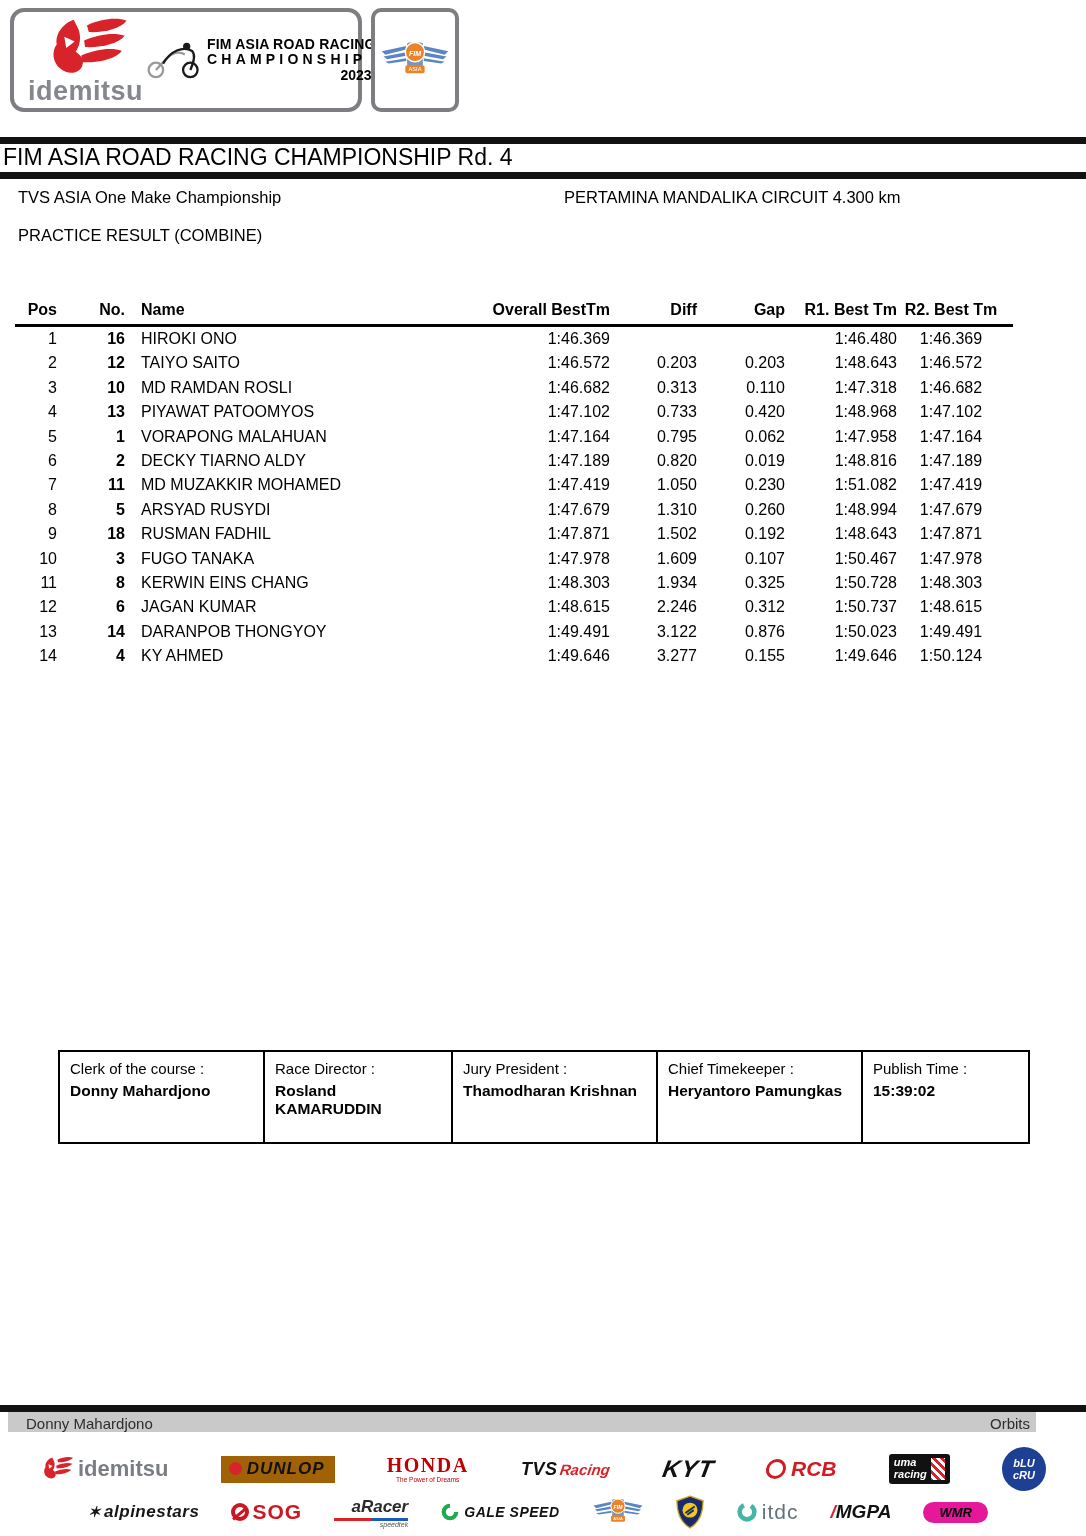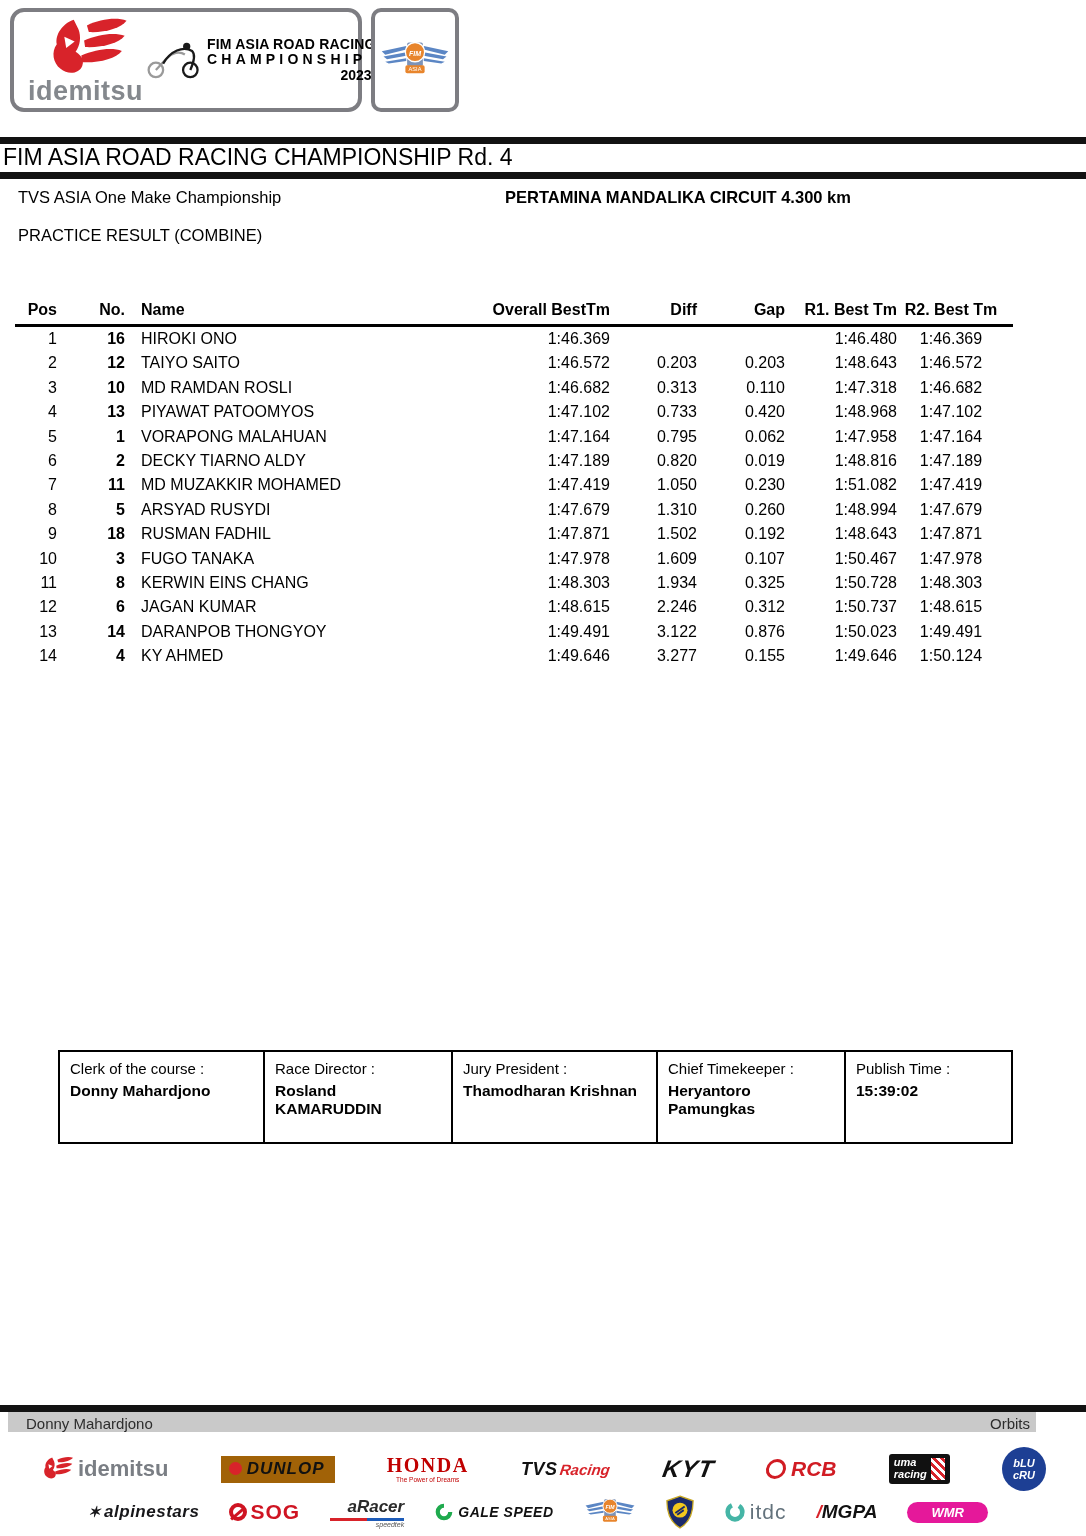--- a/index.html
+++ b/index.html
@@ -28,21 +28,21 @@
   .arrc-l1 { font-size:14px; font-weight:bold; letter-spacing:0.2px; white-space:nowrap; }
   .arrc-l2 { font-size:14px; font-weight:bold; letter-spacing:4.2px; white-space:nowrap; }
   .arrc-yr { font-size:14px; font-weight:bold; text-align:right; padding-right:4px; }
 
   
   .band-bar { position:absolute; left:0; width:1086px; height:7px; background:#121212; }
   .bar-top { top:137px; } .bar-bottom { top:172px; }
   .doc-title { position:absolute; left:3px; top:144px; font-size:23px; white-space:nowrap; }
 
   .event-left  { position:absolute; left:18px;  top:188px; font-size:16.5px; }
-  .event-right { position:absolute; left:505px; top:188px; font-size:16.5px;font-weight:bold; }
+  .event-right { position:absolute; left:564px; top:188px; font-size:16.5px; }
   .session-line{ position:absolute; left:18px;  top:226px; font-size:16.5px; }
 
   
   .results { position:absolute; left:15px; top:301px; width:998px; border-collapse:collapse; table-layout:fixed; }
   .results th { font-size:16px; font-weight:bold; border-bottom:3px solid #000; padding:0 0 5px 0; white-space:nowrap; }
   .results td { font-size:16px; padding:3px 0; line-height:18.4px; white-space:nowrap; }
   .al-r { text-align:right; }
   .al-l { text-align:left; }
   .name-col { padding-left:16px !important; }
   .no-col { font-weight:bold; }
@@ -98,21 +98,21 @@
   .sp-aracer { display:flex; flex-direction:column; align-items:flex-end; }
   .sp-aracer .atext { font-weight:900; font-style:italic; font-size:17px; color:#2b2b2b; }
   .sp-aracer .abar { width:74px; height:3px; background:linear-gradient(90deg,#d8232a 50%,#1d5bb8 50%); margin-top:1px; }
   .sp-aracer .asub { font-size:7px; color:#555; font-style:italic; }
   .sp-gale { display:flex; align-items:center; }
   .sp-gale .gtext { font-weight:900; font-style:italic; font-size:14px; color:#111; margin-left:4px; letter-spacing:0.5px; }
   .sp-itdc { display:flex; align-items:center; }
   .sp-itdc .ittext { font-size:21px; color:#63727c; margin-left:4px; letter-spacing:1px; }
   .sp-mgpa { font-weight:900; font-style:italic; font-size:19px; color:#111; position:relative; }
   .sp-mgpa .mslash { color:#d8232a; }
-  .sp-wmr { background:#e5189a; border-radius:12px; padding:3px 24px; color:#ffffff; font-weight:900; font-style:italic; font-size:13px; }
+  .sp-wmr { background:#e5189a; border-radius:12px; padding:3px 16px; color:#000000; font-weight:900; font-style:italic; font-size:13px; }
 </style>
 </head>
 <body>
 
 <div class="page">
 
   <div class="logo-box">
     <div class="idemitsu-block">
       <svg width="104" height="66" viewBox="0 0 90 70">
         <g fill="#d8232a">
@@ -344,21 +344,21 @@
       <div class="off-name">Donny Mahardjono</div>
     </div>
     <div class="off-cell" style="width:190px">
       <div class="off-label">Race Director :</div>
       <div class="off-name">Rosland KAMARUDDIN</div>
     </div>
     <div class="off-cell" style="width:207px">
       <div class="off-label">Jury President :</div>
       <div class="off-name">Thamodharan Krishnan</div>
     </div>
-    <div class="off-cell" style="width:190px">
+    <div class="off-cell" style="width:207px">
       <div class="off-label">Chief Timekeeper :</div>
       <div class="off-name">Heryantoro Pamungkas</div>
     </div>
     <div class="off-cell" style="width:169px">
       <div class="off-label">Publish Time :</div>
       <div class="off-name">15:39:02</div>
     </div>
   </div>
 
   <div class="footer-bar"></div>

